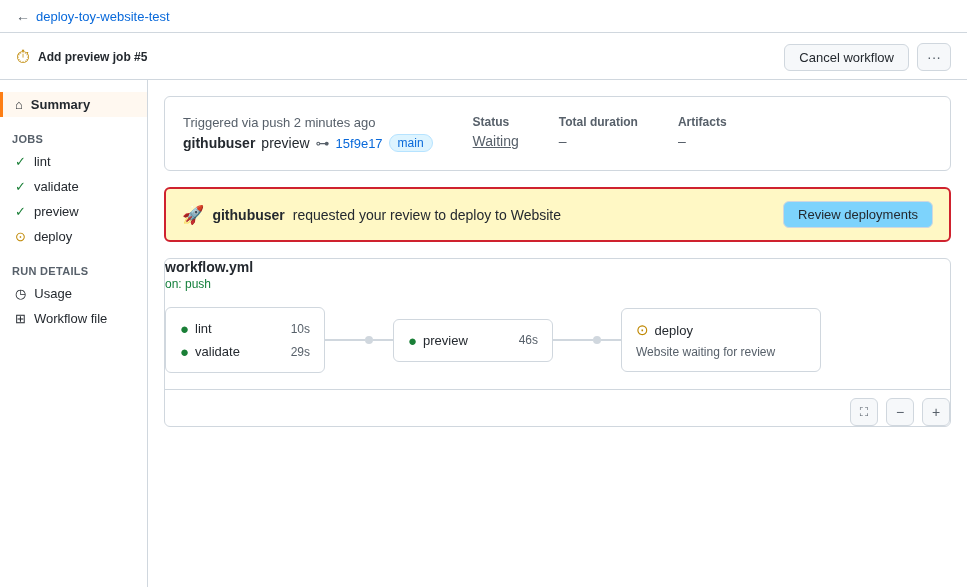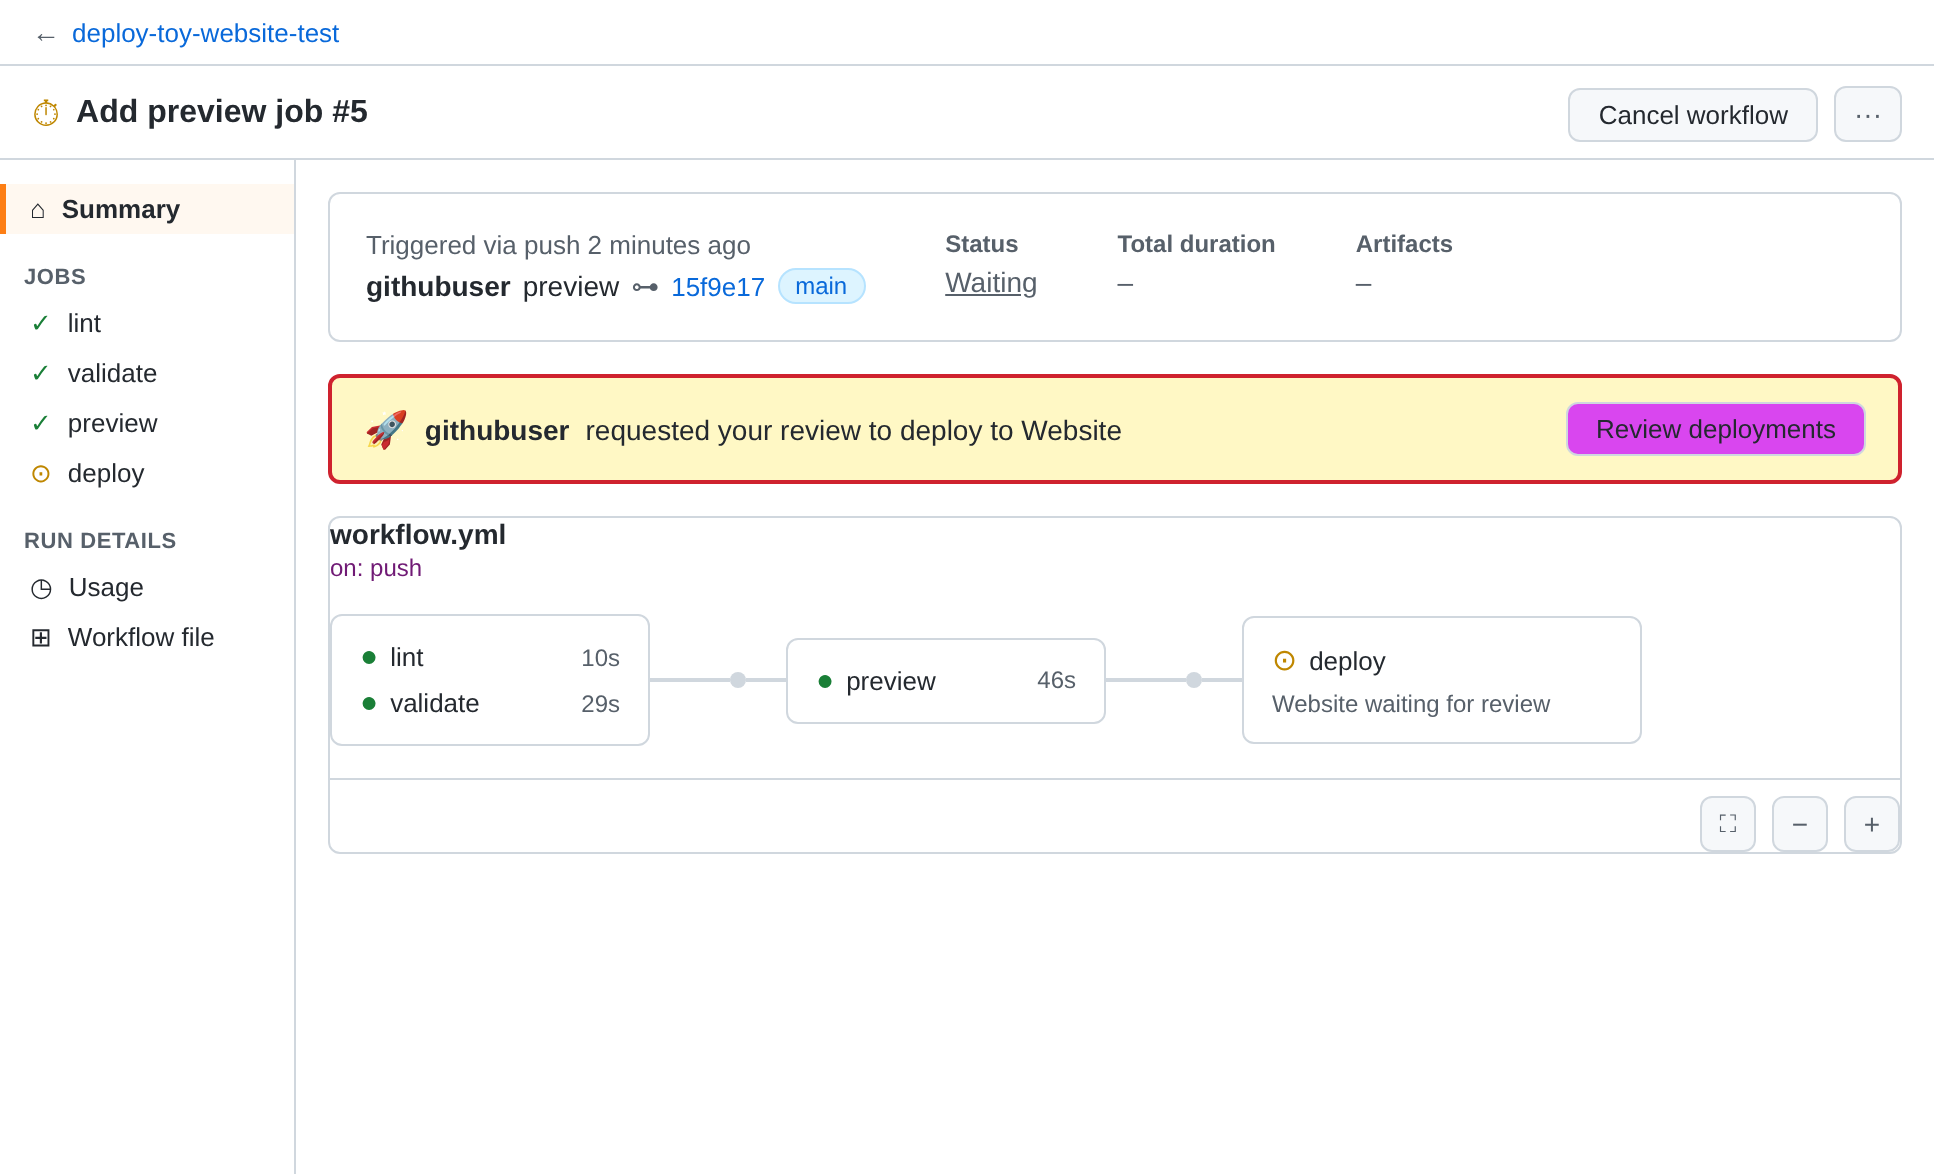--- a/index.html
+++ b/index.html
@@ -8,21 +8,21 @@
     .page { display: flex; flex-direction: column; height: 587px; }
 
     
     .topbar { display: flex; align-items: center; padding: 8px 16px; border-bottom: 1px solid #d0d7de; background: #ffffff; }
     .breadcrumb-link { display: flex; align-items: center; gap: 6px; color: #0969da; font-size: 13px; text-decoration: none; }
     .back-arrow { font-size: 14px; color: #57606a; }
 
     .title-bar { display: flex; align-items: center; justify-content: space-between; padding: 10px 16px 8px 16px; border-bottom: 1px solid #d0d7de; }
     .title-left { display: flex; align-items: center; gap: 8px; }
     .title-icon { color: #bf8700; font-size: 18px; }
-    .page-title { font-size: 16px; font-weight: 600; color: #24292f; }
+    .page-title { font-size: 12px; font-weight: 600; color: #24292f; }
     .title-actions { display: flex; align-items: center; gap: 8px; }
     .cancel-btn { padding: 5px 14px; border: 1px solid #d0d7de; border-radius: 6px; background: #f6f8fa; font-size: 13px; cursor: pointer; color: #24292f; }
     .more-btn { padding: 5px 9px; border: 1px solid #d0d7de; border-radius: 6px; background: #f6f8fa; font-size: 14px; cursor: pointer; color: #57606a; }
 
     
     .main { display: flex; flex: 1; overflow: hidden; }
 
     
     .sidebar { width: 148px; padding: 12px 0; border-right: 1px solid #d0d7de; overflow-y: auto; flex-shrink: 0; }
     .sidebar-section { margin-bottom: 8px; }
@@ -42,26 +42,26 @@
     .trigger-row { display: flex; align-items: center; gap: 6px; }
     .commit-hash { color: #0969da; text-decoration: none; font-size: 13px; }
     .branch-badge { background: #ddf4ff; color: #0969da; border: 1px solid #b6e3ff; border-radius: 20px; padding: 1px 8px; font-size: 12px; font-weight: 500; }
     .status-text { font-size: 14px; color: #57606a; font-weight: 500; text-decoration: underline; }
     .dash { color: #57606a; }
 
     
     .review-banner { border: 2px solid #cf222e; border-radius: 6px; background: #fff8c5; padding: 12px 16px; margin-bottom: 16px; display: flex; align-items: center; justify-content: space-between; }
     .review-banner-left { display: flex; align-items: center; gap: 8px; font-size: 14px; color: #24292f; }
     .rocket-icon { font-size: 18px; }
-    .review-btn { padding: 5px 14px; border: 1px solid #d0d7de; border-radius: 6px; background: #d946ef; font-size: 13px; cursor: pointer; color: #24292f; white-space: nowrap; }
+    .review-btn { padding: 5px 14px; border: 1px solid #d0d7de; border-radius: 6px; background: #7dd3fc; font-size: 13px; cursor: pointer; color: #24292f; white-space: nowrap; }
 
     
     .workflow-card { border: 1px solid #d0d7de; border-radius: 6px; background: #ffffff; }
     .workflow-title { font-size: 14px; font-weight: 600; color: #24292f; margin-bottom: 2px; }
-    .workflow-sub { font-size: 12px; color: #701a75; margin-bottom: 16px; }
+    .workflow-sub { font-size: 12px; color: #15803d; margin-bottom: 16px; }
 
     .diagram { display: flex; align-items: center; gap: 0; }
     .job-box { border: 1px solid #d0d7de; border-radius: 6px; background: #ffffff; padding: 12px 14px; min-width: 160px; }
     .job-row { display: flex; align-items: center; justify-content: space-between; gap: 8px; margin-bottom: 6px; }
     .job-row:last-child { margin-bottom: 0; }
     .job-name-row { display: flex; align-items: center; gap: 6px; }
     .job-name { font-size: 13px; color: #24292f; }
     .job-time { font-size: 12px; color: #57606a; }
     .connector-line { width: 40px; height: 2px; background: #d0d7de; position: relative; }
     .connector-dot { width: 8px; height: 8px; border-radius: 50%; background: #d0d7de; flex-shrink: 0; }

